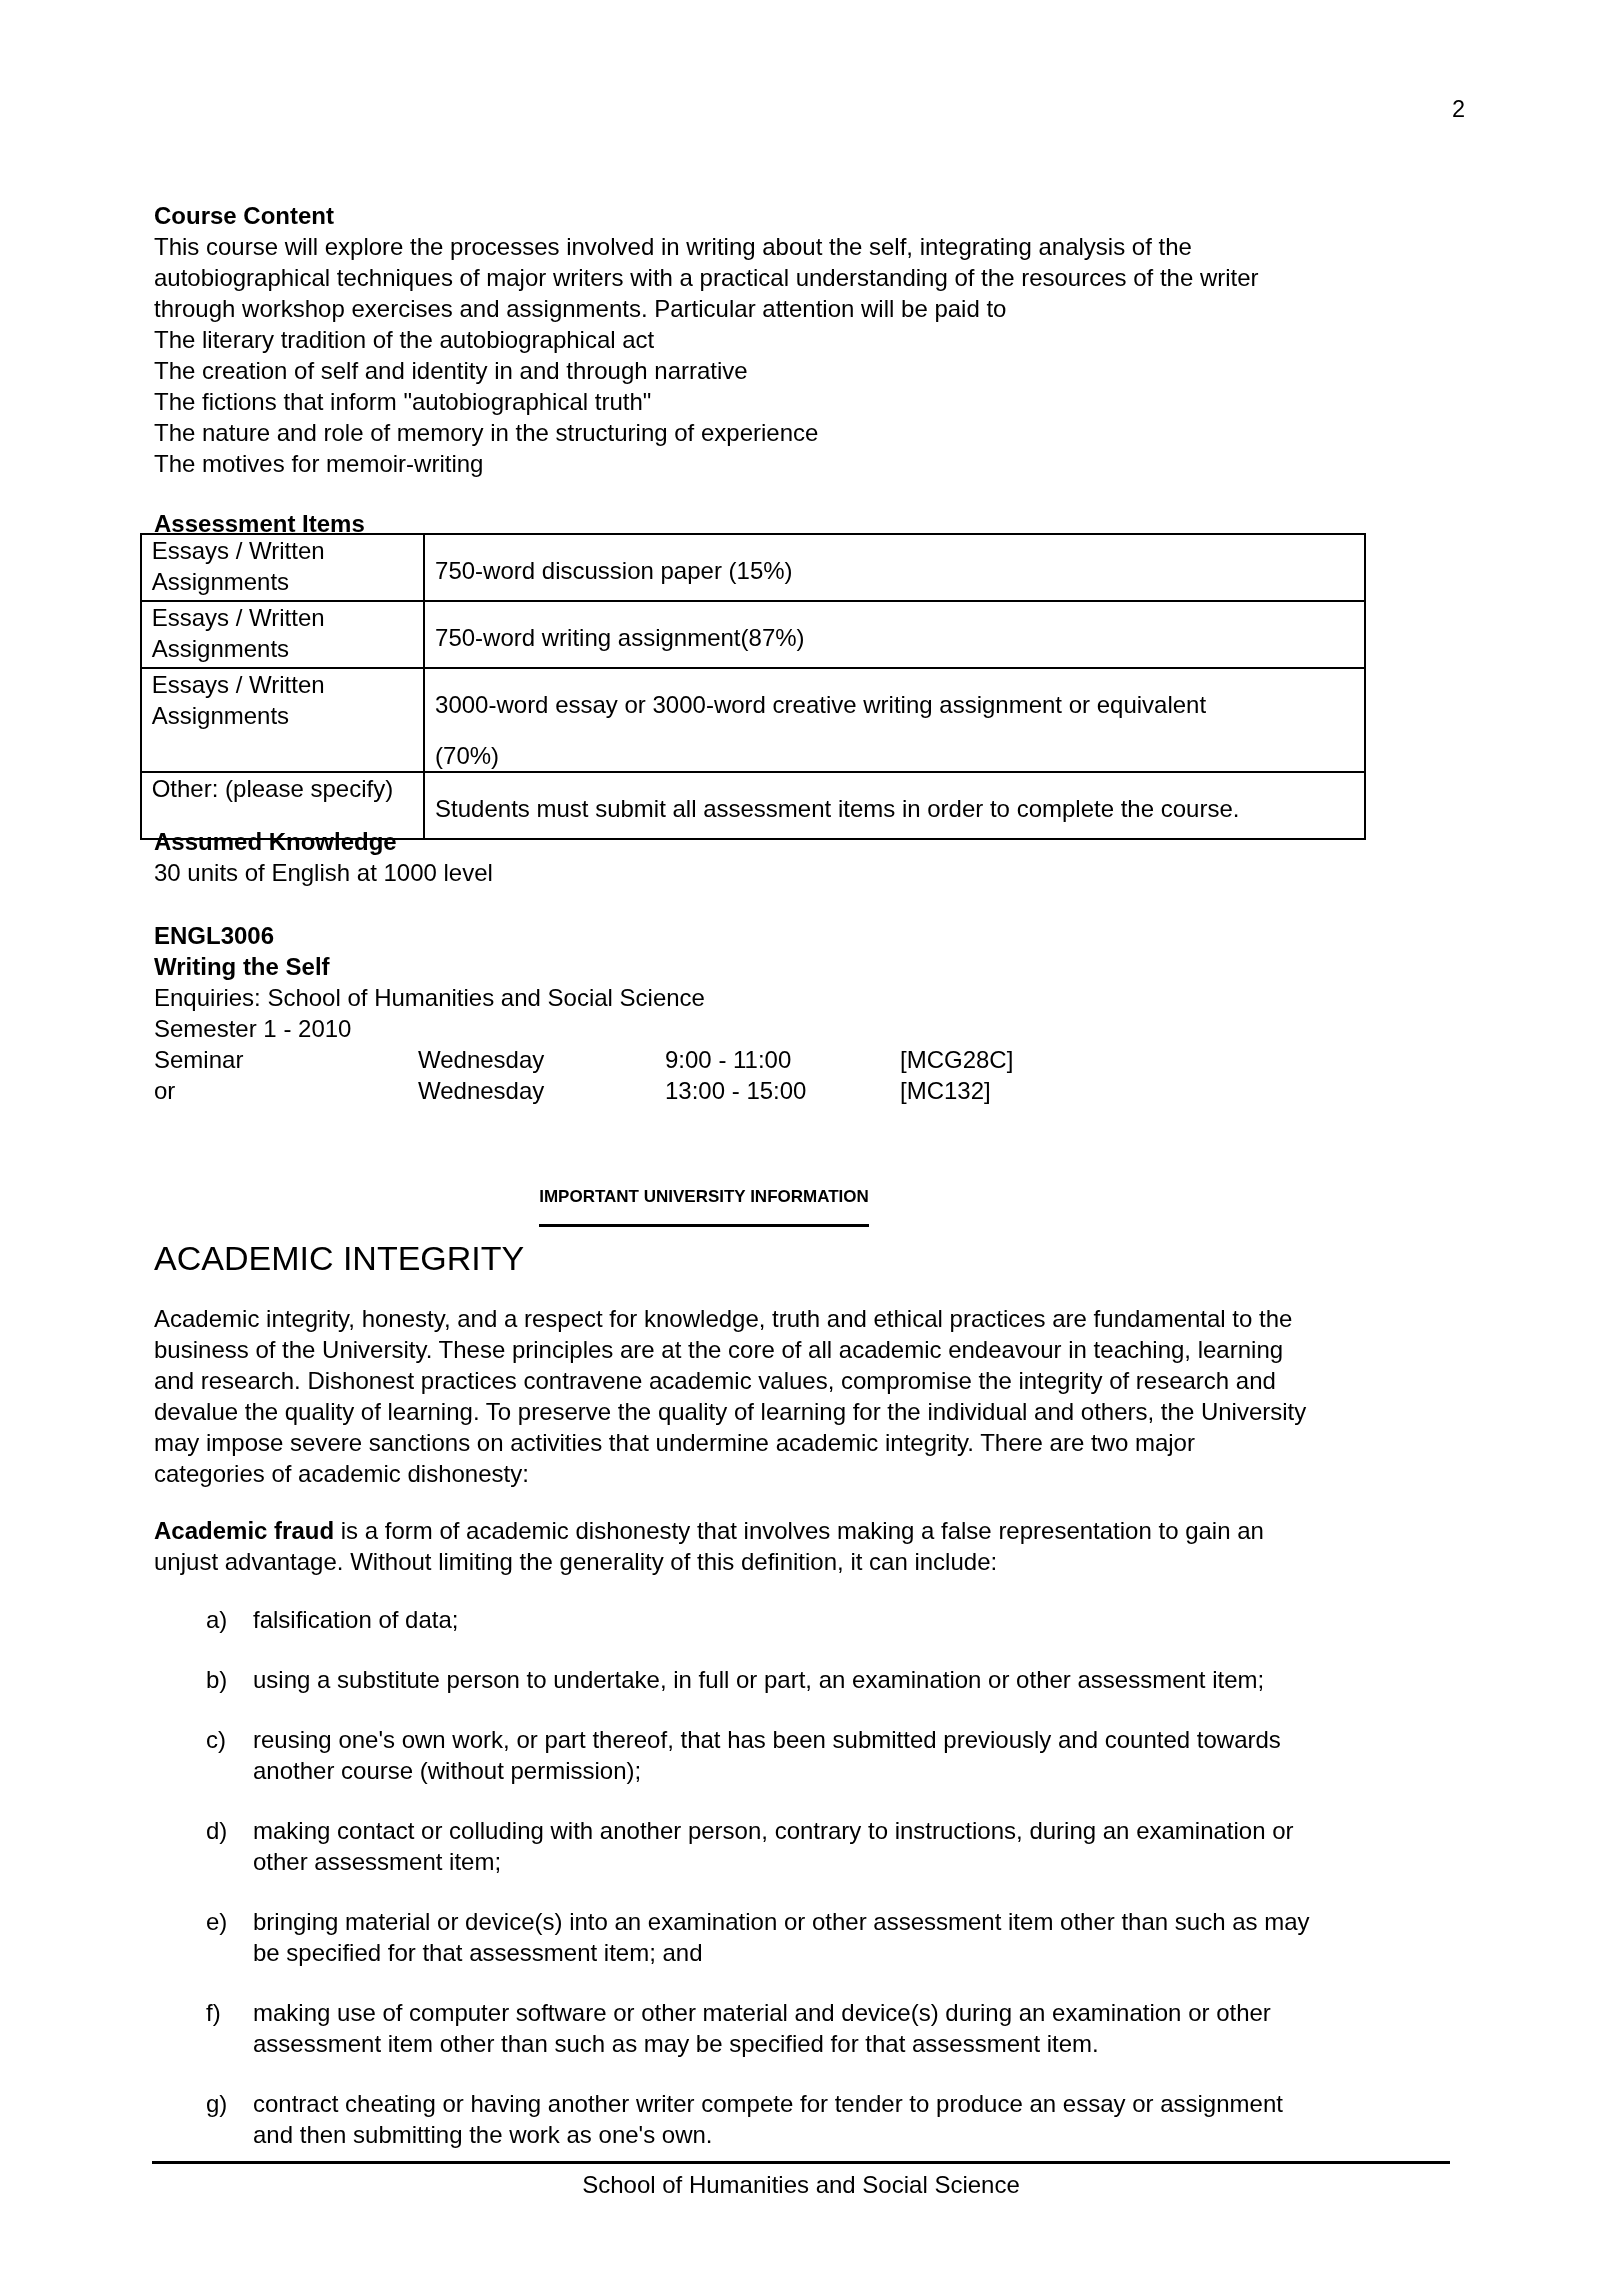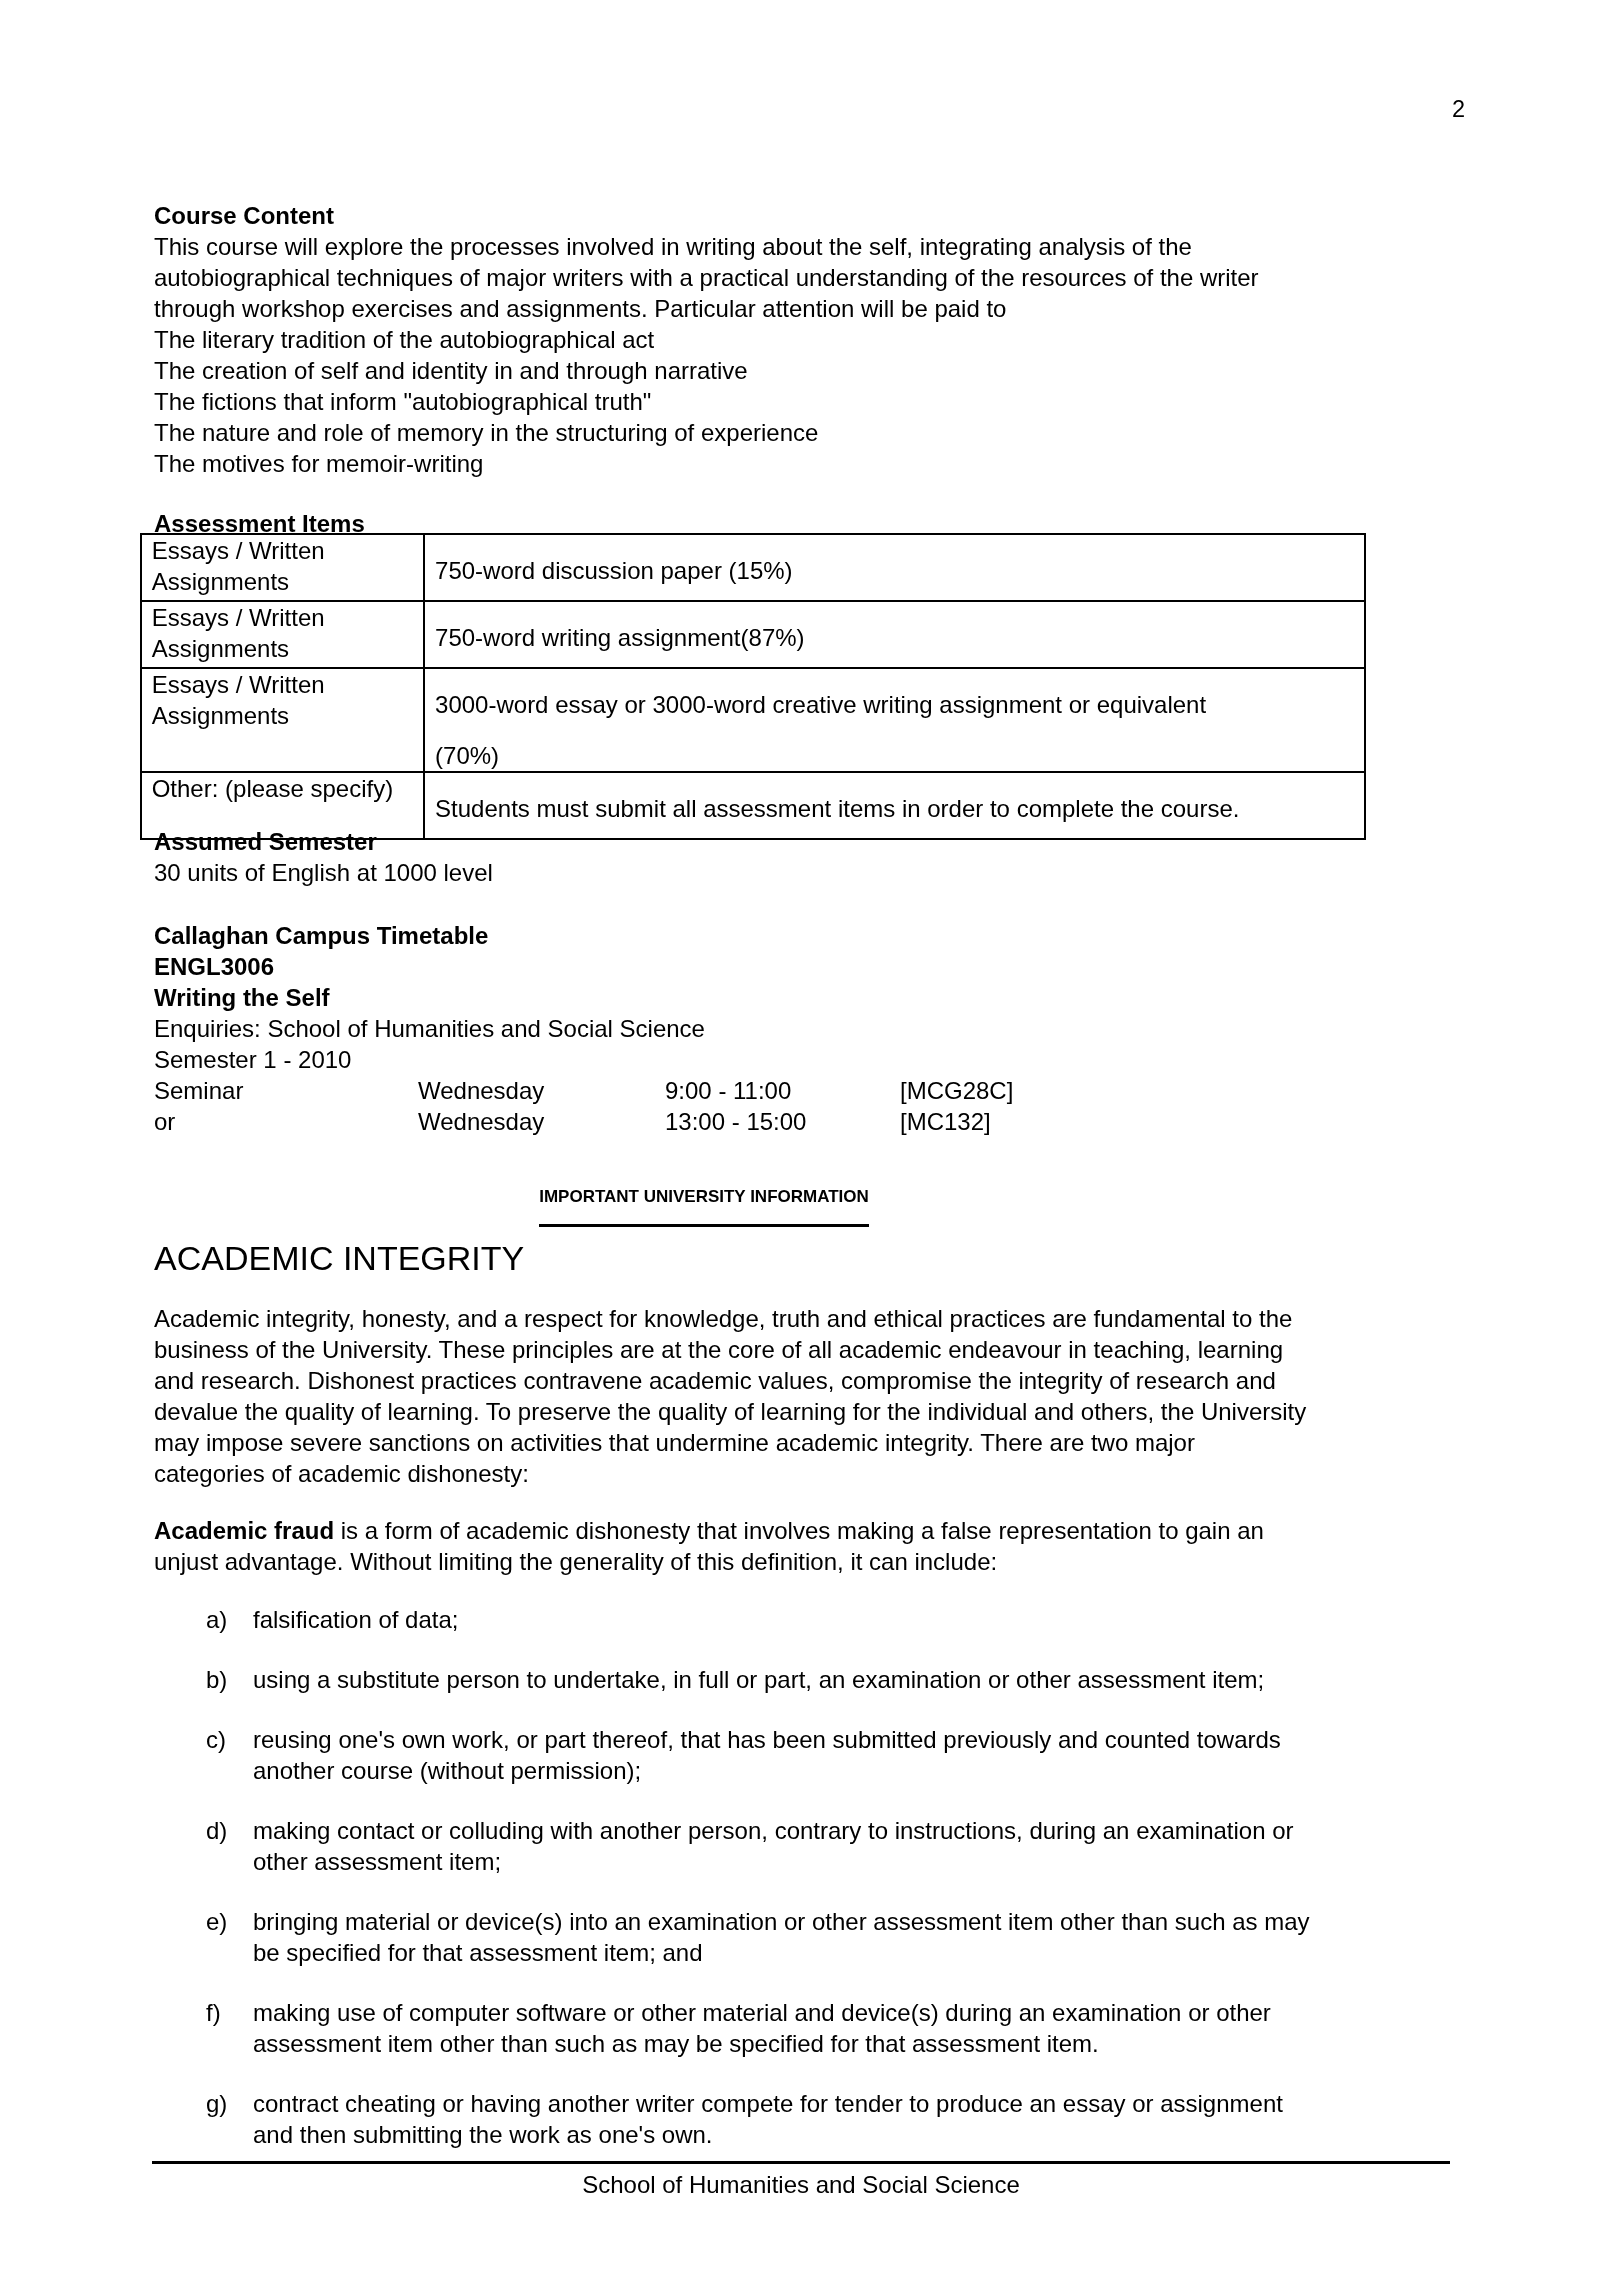--- a/index.html
+++ b/index.html
@@ -105,26 +105,25 @@
       <tr>
         <td class="tcol">Other: (please specify)</td>
         <td>
           <div class="tln">Students must submit all assessment items in order to complete the course.</div>
         </td>
       </tr>
     </tbody>
   </table>
 
   <section class="abs" style="top:826px">
-    <div class="h">Assumed Semester</div>
+    <div class="h">Assumed Knowledge</div>
     <div class="ln">30 units of English at 1000 level</div>
   </section>
 
   <section class="abs" style="top:920px">
-    <div class="h">Callaghan Campus Timetable</div>
     <div class="h">ENGL3006</div>
     <div class="h">Writing the Self</div>
     <div class="ln">Enquiries: School of Humanities and Social Science</div>
     <div class="ln">Semester 1 - 2010</div>
     <div class="tt-row">
       <div class="ln">Seminar</div>
       <div class="ln">Wednesday</div>
       <div class="ln">9:00 - 11:00</div>
       <div class="ln">[MCG28C]</div>
     </div>

